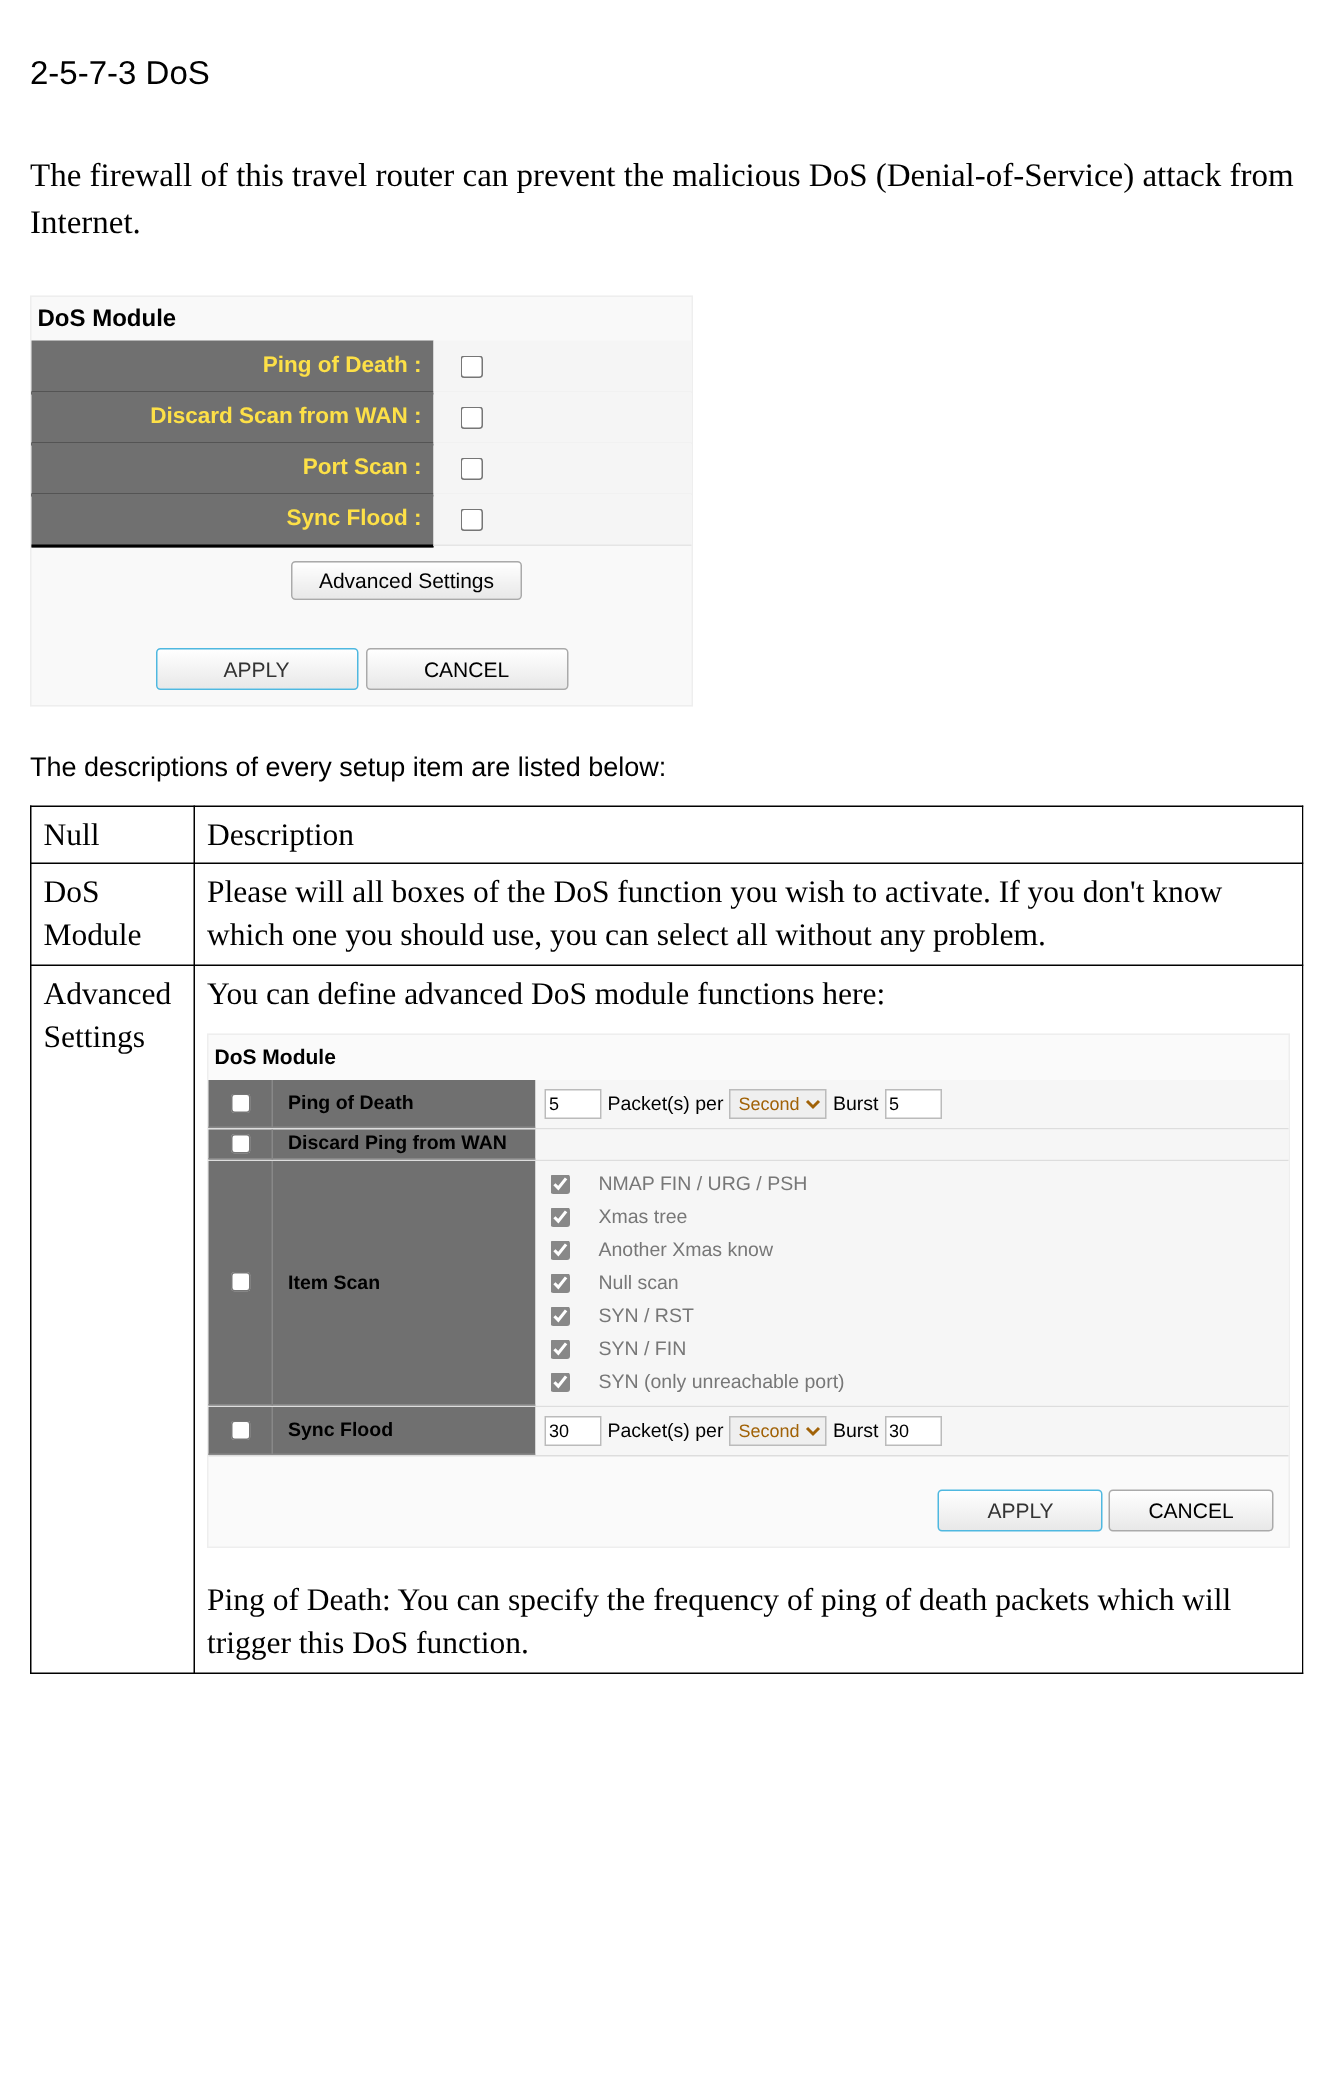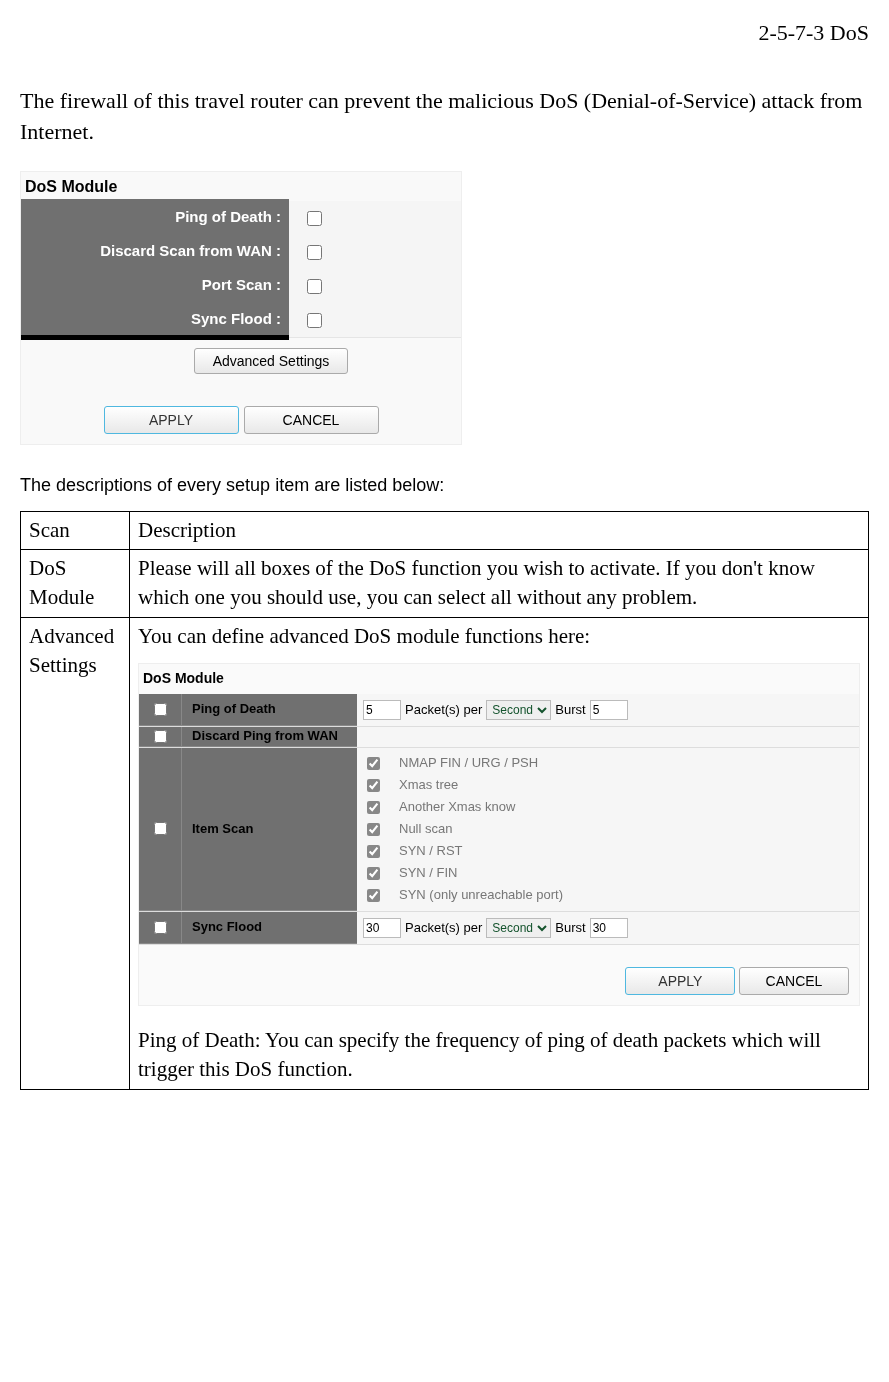--- a/index.html
+++ b/index.html
@@ -1,40 +1,40 @@
 <!DOCTYPE html>
 <html><head>
 <meta charset="utf-8">
 <style>
 body { font-family: "Times New Roman", serif; margin: 20px; font-size: 20px; color: #000; width: 849px; }
-h2 { font-family: Liberation Serif, serif; font-weight: normal; font-size: 22px; margin-top: 0; text-align: right; }
-.intro { font-size: 22px; margin-top: 40px; margin-bottom: 23px; line-height: 1.4; }
+h2 { font-family: Liberation Sans, sans-serif; font-weight: normal; font-size: 22px; margin-top: 16px; }
+.intro { font-size: 22px; margin-top: 40px; margin-bottom: 33px; line-height: 1.4; }
 .dos-module { border: 1px solid #eee; width: 440px; padding: 0; background: #f9f9f9; margin-bottom: 30px; }
 .dos-title { font-family: Arial, sans-serif; font-weight: bold; font-size: 16px; padding: 6px 4px; }
 .dos-row { display: flex; height: 34px; align-items: center; }
-.dos-label { background: #707070; color: #ffffff; font-family: Arial, sans-serif; font-weight: bold; font-size: 15px; text-align: right; padding-right: 8px; flex: 0 0 260px; height: 100%; display: flex; align-items: center; justify-content: flex-end; border-bottom: 5px solid #000000; }
+.dos-label { background: #707070; color: #fde047; font-family: Arial, sans-serif; font-weight: bold; font-size: 15px; text-align: right; padding-right: 8px; flex: 0 0 260px; height: 100%; display: flex; align-items: center; justify-content: flex-end; border-bottom: 2px solid #000000; }
 .dos-check { background: #f5f5f5; flex: 1; height: 100%; display: flex; align-items: center; padding-left: 14px; border-bottom: 1px solid #e5e5e5; }
 .dos-check input { width: 15px; height: 15px; }
 .btn-row { text-align: center; padding: 10px 0; }
 .btn-row2 { text-align: right; padding: 10px 10px; }
 .adv-btn { font-family: Arial, sans-serif; font-size: 14px; padding: 4px 18px; border: 1px solid #aaa; border-radius: 3px; background: linear-gradient(#fff,#e8e8e8); cursor: pointer; margin-left: 60px; }
 .main-btn { font-family: Arial, sans-serif; font-size: 14px; padding: 5px 0; width: 135px; border: 1px solid #aaa; border-radius: 3px; background: linear-gradient(#fff,#e8e8e8); cursor: pointer; margin-top: 12px; }
 .main-btn.apply { border: 1px solid #4fb8e0; color: #333; }
 .desc-intro { font-family: Arial, sans-serif; font-size: 18px; margin-bottom: 15px; }
 table.desc { border-collapse: collapse; width: 100%; font-size: 21px; }
 table.desc td { border: 1px solid #000; padding: 4px 8px; vertical-align: top; line-height: 1.4; }
 table.desc td:first-child { width: 96px; }
 .adv-module { border: 1px solid #eee; width: 720px; background: #fafafa; font-family: Arial, sans-serif; font-size: 13px; margin-top: 12px; margin-bottom: 20px; }
 .adv-title { font-weight: bold; padding: 5px 4px; font-size: 14px; }
 .adv-row { display: flex; align-items: stretch; border-bottom: 1px solid #ddd; }
 .adv-cb { background: #707070; width: 42px; display: flex; align-items: center; justify-content: center; border-right: 1px solid #888; border-bottom: 1px solid #888; }
 .adv-label { background: #707070; color: #000000; font-weight: bold; display: flex; align-items: center; padding-left: 10px; width: 165px; border-bottom: 1px solid #888; }
 .adv-ctrl { flex: 1; background: #f6f6f6; display: flex; align-items: center; padding: 6px 6px; gap: 4px; flex-wrap: wrap; }
 .adv-ctrl input[type=text] { width: 32px; border: 1px solid #bbb; padding: 2px; font-size: 12px; }
-.adv-ctrl select { border: 1px solid #bbb; padding: 1px; font-size: 12px; color: #14532d; }
+.adv-ctrl select { border: 1px solid #bbb; padding: 1px; font-size: 12px; color: #a16207; }
 .adv-scan-list { display: flex; flex-direction: column; gap: 3px; color: #777; }
 .adv-scan-list label { display: flex; align-items: center; gap: 16px; }
 .adv-scan-list input { accent-color: #888; }
 </style>
 </head>
 <body>
 
 <h2>2-5-7-3 DoS</h2>
 
 <p class="intro">The firewall of this travel router can prevent the malicious DoS (Denial-of-Service) attack from Internet.</p>
@@ -72,21 +72,21 @@
     <button class="main-btn apply">APPLY</button>
     <button class="main-btn">CANCEL</button>
   </div>
 </div>
 
 <p class="desc-intro">The descriptions of every setup item are listed below:</p>
 
 <table class="desc">
   <tbody>
       <tr>
-    <td>Scan</td>
+    <td>Null</td>
     <td>Description</td>
   </tr>
   <tr>
     <td>DoS Module</td>
     <td>Please will all boxes of the DoS function you wish to activate. If you don't know which one you should use, you can select all without any problem.</td>
   </tr>
   <tr>
     <td>Advanced Settings</td>
     <td>
       <span>You can define advanced DoS module functions here:</span>

